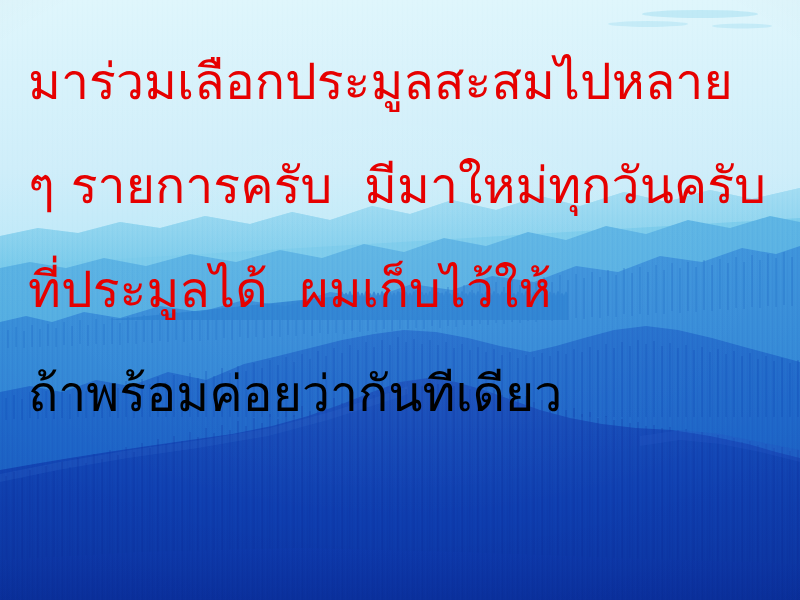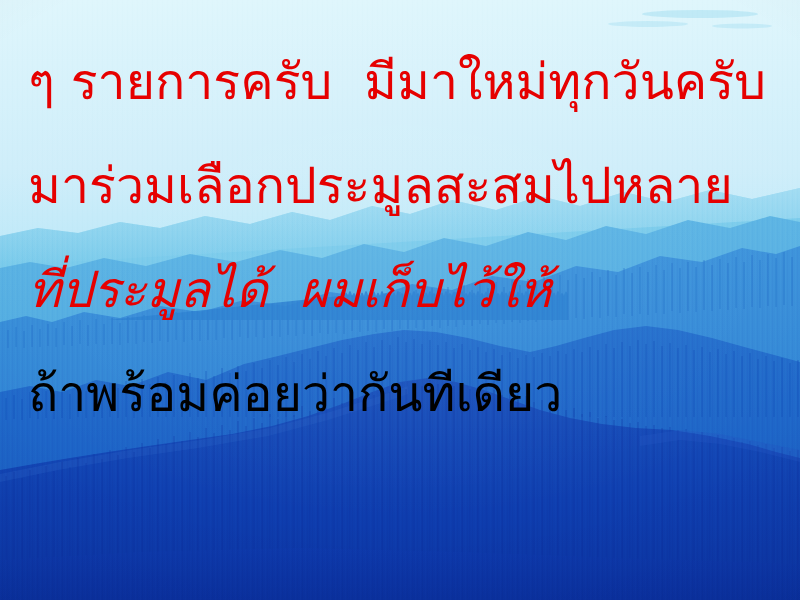--- a/index.html
+++ b/index.html
@@ -272,19 +272,19 @@
 
       <path d="M0,560 L140,552 L300,548 L460,552 L620,558 L800,564
                L800,600 L0,600 Z" fill="url(#bottomGrad)" opacity=".65"></path>
     </svg>
   </div>
 
   <div id="grain"></div>
   <div id="vignette"></div>
 
   <div id="caption">
+    <div class="cap-line" style="color: rgb(230, 0, 0);">มาร่วมเลือกประมูลสะสมไปหลาย</div>
     <div class="cap-line" style="color: rgb(230, 0, 0);">ๆ รายการครับ  มีมาใหม่ทุกวันครับ</div>
-    <div class="cap-line" style="color: rgb(230, 0, 0);">มาร่วมเลือกประมูลสะสมไปหลาย</div>
-    <div class="cap-line" style="color: rgb(230, 0, 0); font-style: italic;">ที่ประมูลได้  ผมเก็บไว้ให้</div>
+    <div class="cap-line" style="color: rgb(230, 0, 0);">ที่ประมูลได้  ผมเก็บไว้ให้</div>
     <div class="cap-line" style="color: #000000;">ถ้าพร้อมค่อยว่ากันทีเดียว</div>
   </div>
 
 </div>
 
 </body></html>

